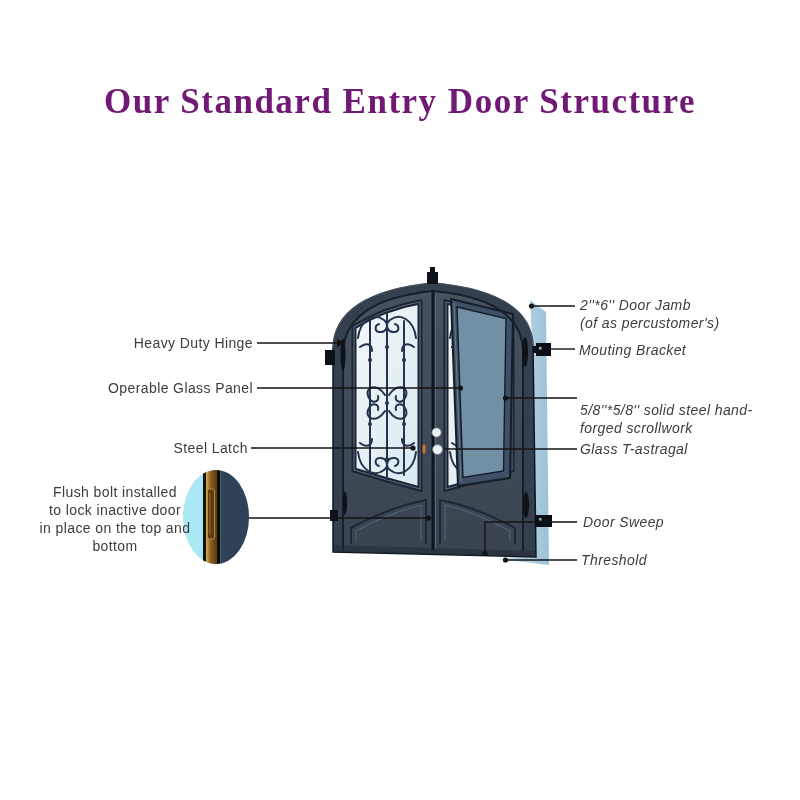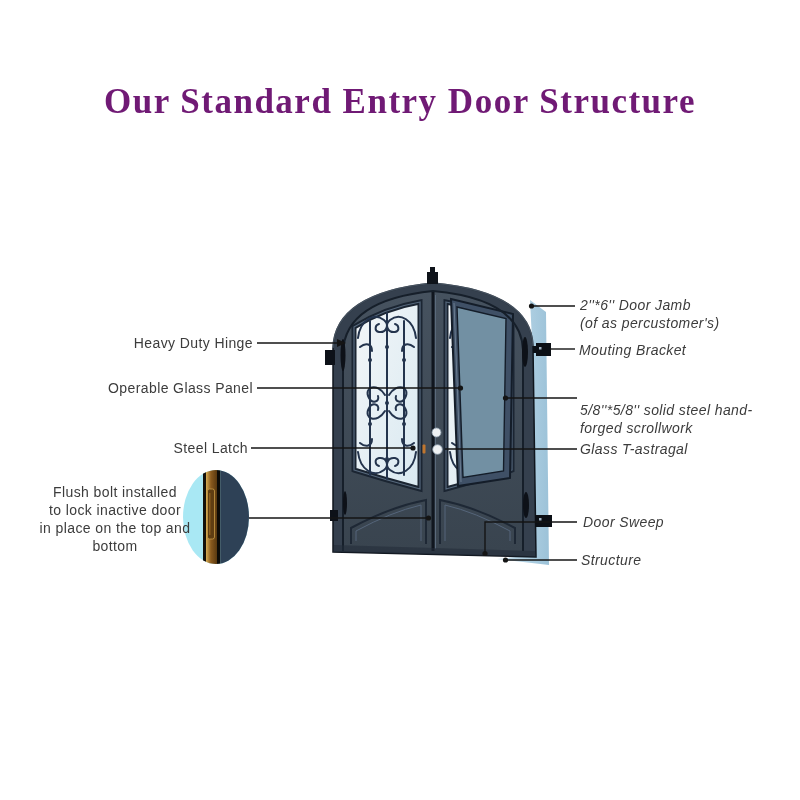--- a/index.html
+++ b/index.html
@@ -221,13 +221,13 @@
 to lock inactive door
 in place on the top and
 bottom</div>
 <div class="lbl right" id="lbl-jamb">2''*6'' Door Jamb
 (of as percustomer's)</div>
 <div class="lbl right" id="lbl-bracket">Mouting Bracket</div>
 <div class="lbl right" id="lbl-scroll">5/8''*5/8'' solid steel hand-
 forged scrollwork</div>
 <div class="lbl right" id="lbl-astragal">Glass T-astragal</div>
 <div class="lbl right" id="lbl-sweep">Door Sweep</div>
-<div class="lbl right" id="lbl-threshold">Structure</div>
+<div class="lbl right" id="lbl-threshold">Threshold</div>
 
 </body></html>

